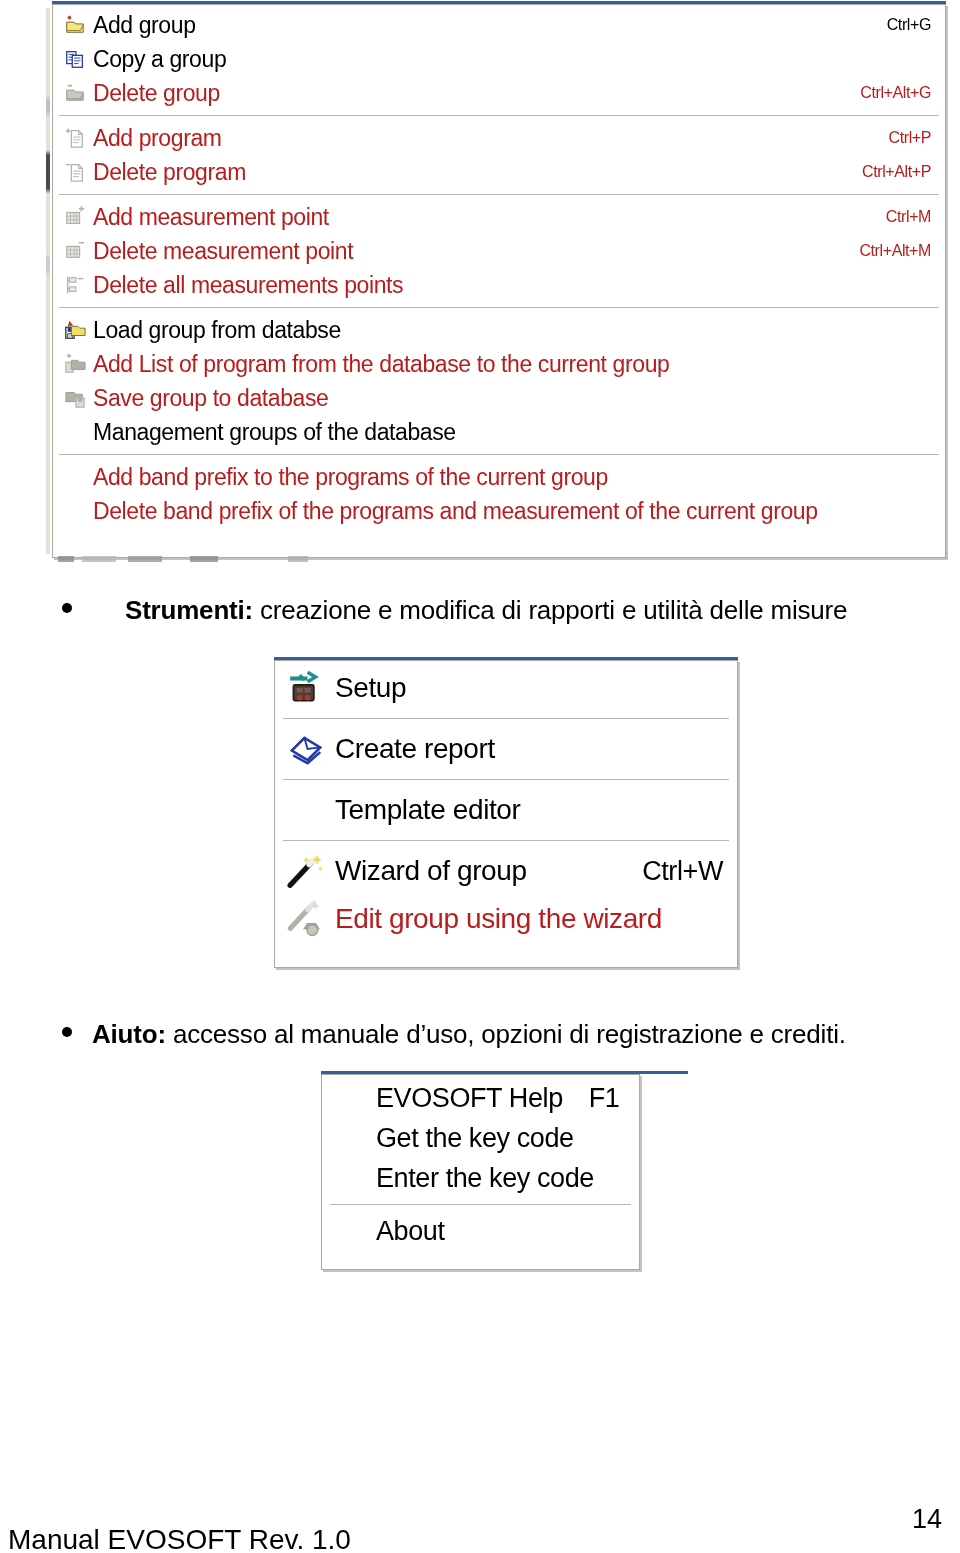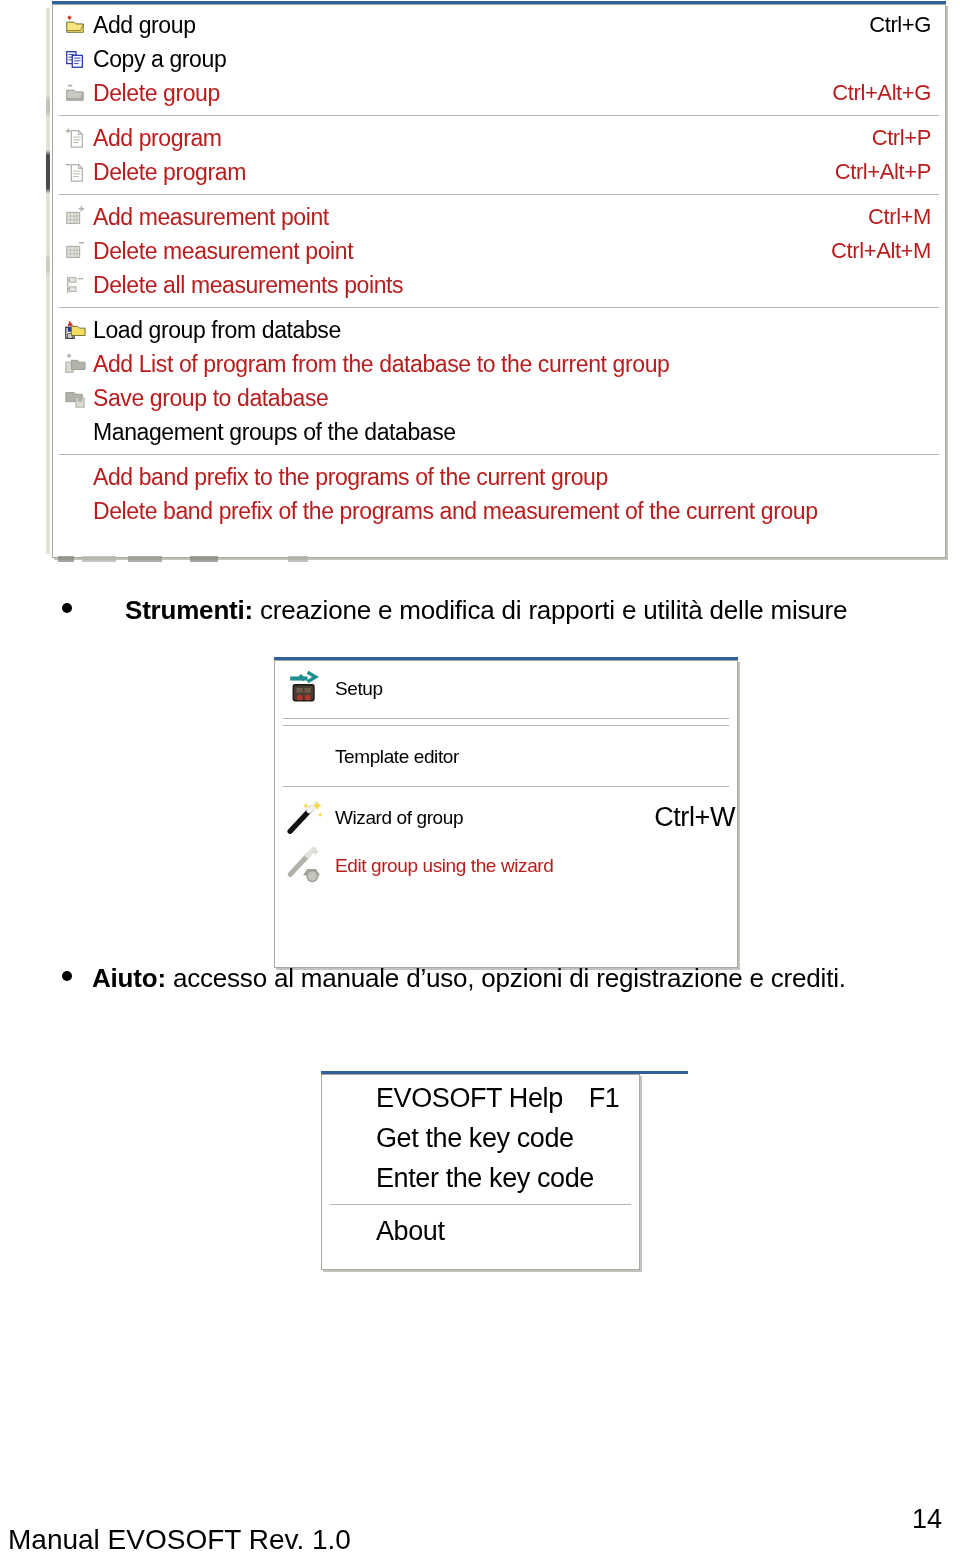--- a/index.html
+++ b/index.html
@@ -77,34 +77,34 @@
 
   
   #menu-group {
     left: 52px;
     top: 4px;
     width: 894px;
     height: 554px;
   }
   #menu-group .menu-item { height: 34px; }
   #menu-group .mi-label { font-size: 23px; }
-  #menu-group .mi-accel { font-size: 22px; }
+  #menu-group .mi-accel { font-size: 16px; }
   #menu-group .mi-icon { margin-left: 8px; }
 
   
   #menu-tools {
     left: 274px;
     top: 660px;
     width: 464px;
     height: 308px;
   }
   #menu-tools .menu-item { height: 48px; }
   #menu-tools .mi-icon { width: 46px; min-width: 46px; height: 38px; margin-left: 8px; }
-  #menu-tools .mi-label { font-size: 19px; padding-left: 6px; }
-  #menu-tools .mi-accel { font-size: 27px; padding-right: 2px; }
+  #menu-tools .mi-label { font-size: 28px; padding-left: 6px; }
+  #menu-tools .mi-accel { font-size: 27px; padding-right: 14px; }
   #menu-tools .menu-sep { margin: 6px 8px; }
 
   
   #menu-help {
     left: 321px;
     top: 1074px;
     width: 319px;
     height: 196px;
   }
   #menu-help .menu-item { height: 40px; }
@@ -128,21 +128,21 @@
     border-radius: 50%;
     background: #000;
     margin-right: 20px;
     position: relative;
     top: -6px;
     flex: 0 0 auto;
   }
   .b-strong { font-weight: bold; }
 
   #line-strumenti { left: 62px; top: 596px; gap: 33px; }
-  #line-aiuto    { left: 62px; top: 964px; }
+  #line-aiuto    { left: 62px; top: 1020px; }
 
   
   #page-number {
     position: absolute;
     right: 18px;
     top: 1504px;
     font-size: 27px;
   }
   #footer-text {
     position: absolute;
@@ -364,20 +364,32 @@
         <rect x="6" y="12" width="4" height="3" fill="#6f5b4d"></rect>
         <rect x="11" y="12" width="4" height="3" fill="#6f5b4d"></rect>
         <circle cx="8" cy="18" r="1.8" fill="#b3392a"></circle>
         <circle cx="13" cy="18" r="1.8" fill="#b3392a"></circle>
       </svg>
         </span>
         <span class="mi-label">Setup</span>
         <span class="mi-accel"></span>
       </div>
       <div class="menu-sep"></div>
+      <div class="menu-item enabled">
+        <span class="mi-icon">
+          <svg class="icn" viewBox="0 0 24 24">
+        <path d="M3 13 l8-8 l10 6 l-8 8 z" fill="#ffffff" stroke="#2438a8" stroke-width="1.6"></path>
+        <path d="M11 5 l2 7 l8 -1" fill="none" stroke="#2438a8" stroke-width="1.2"></path>
+        <path d="M3 13 l8-8" stroke="#2438a8" stroke-width="1.2"></path>
+        <path d="M4 16 l9 5 l8-7" fill="none" stroke="#2438a8" stroke-width="1.6"></path>
+      </svg>
+        </span>
+        <span class="mi-label">Create report</span>
+        <span class="mi-accel"></span>
+      </div>
       <div class="menu-sep"></div>
       <div class="menu-item enabled">
         <span class="mi-icon"></span>
         <span class="mi-label">Template editor</span>
         <span class="mi-accel"></span>
       </div>
       <div class="menu-sep"></div>
       <div class="menu-item enabled">
         <span class="mi-icon">
           <svg class="icn" viewBox="0 0 24 24">

